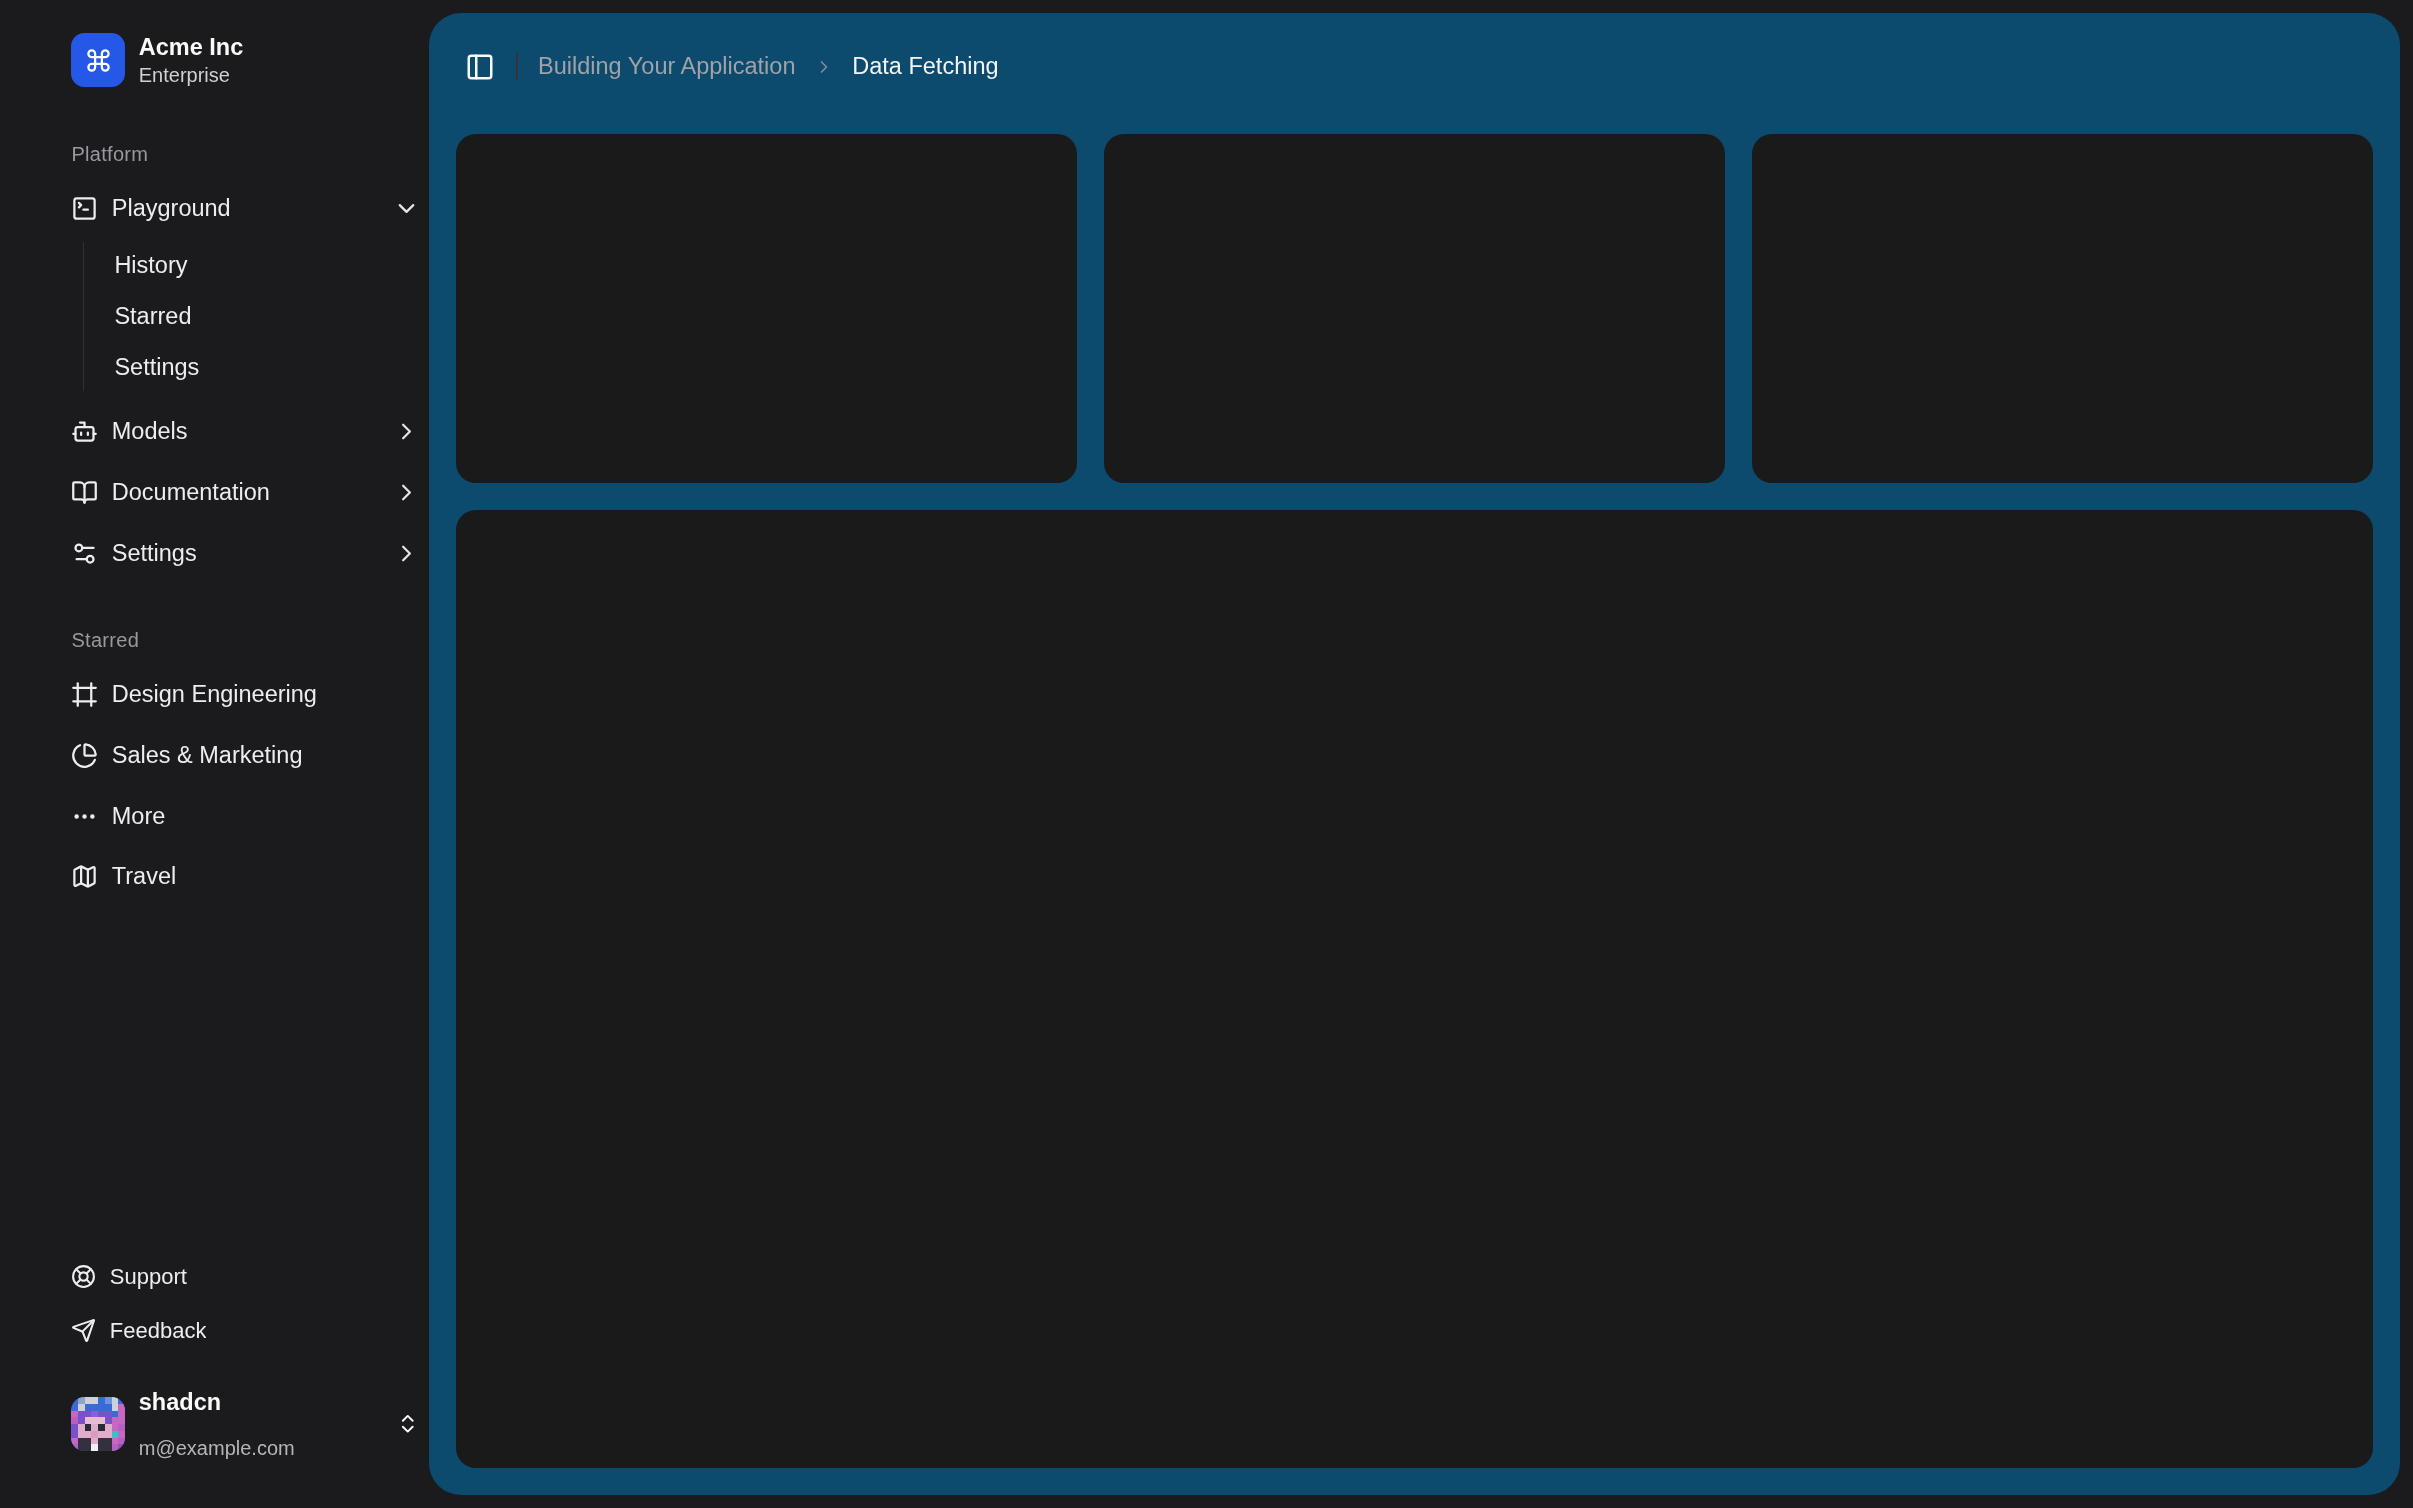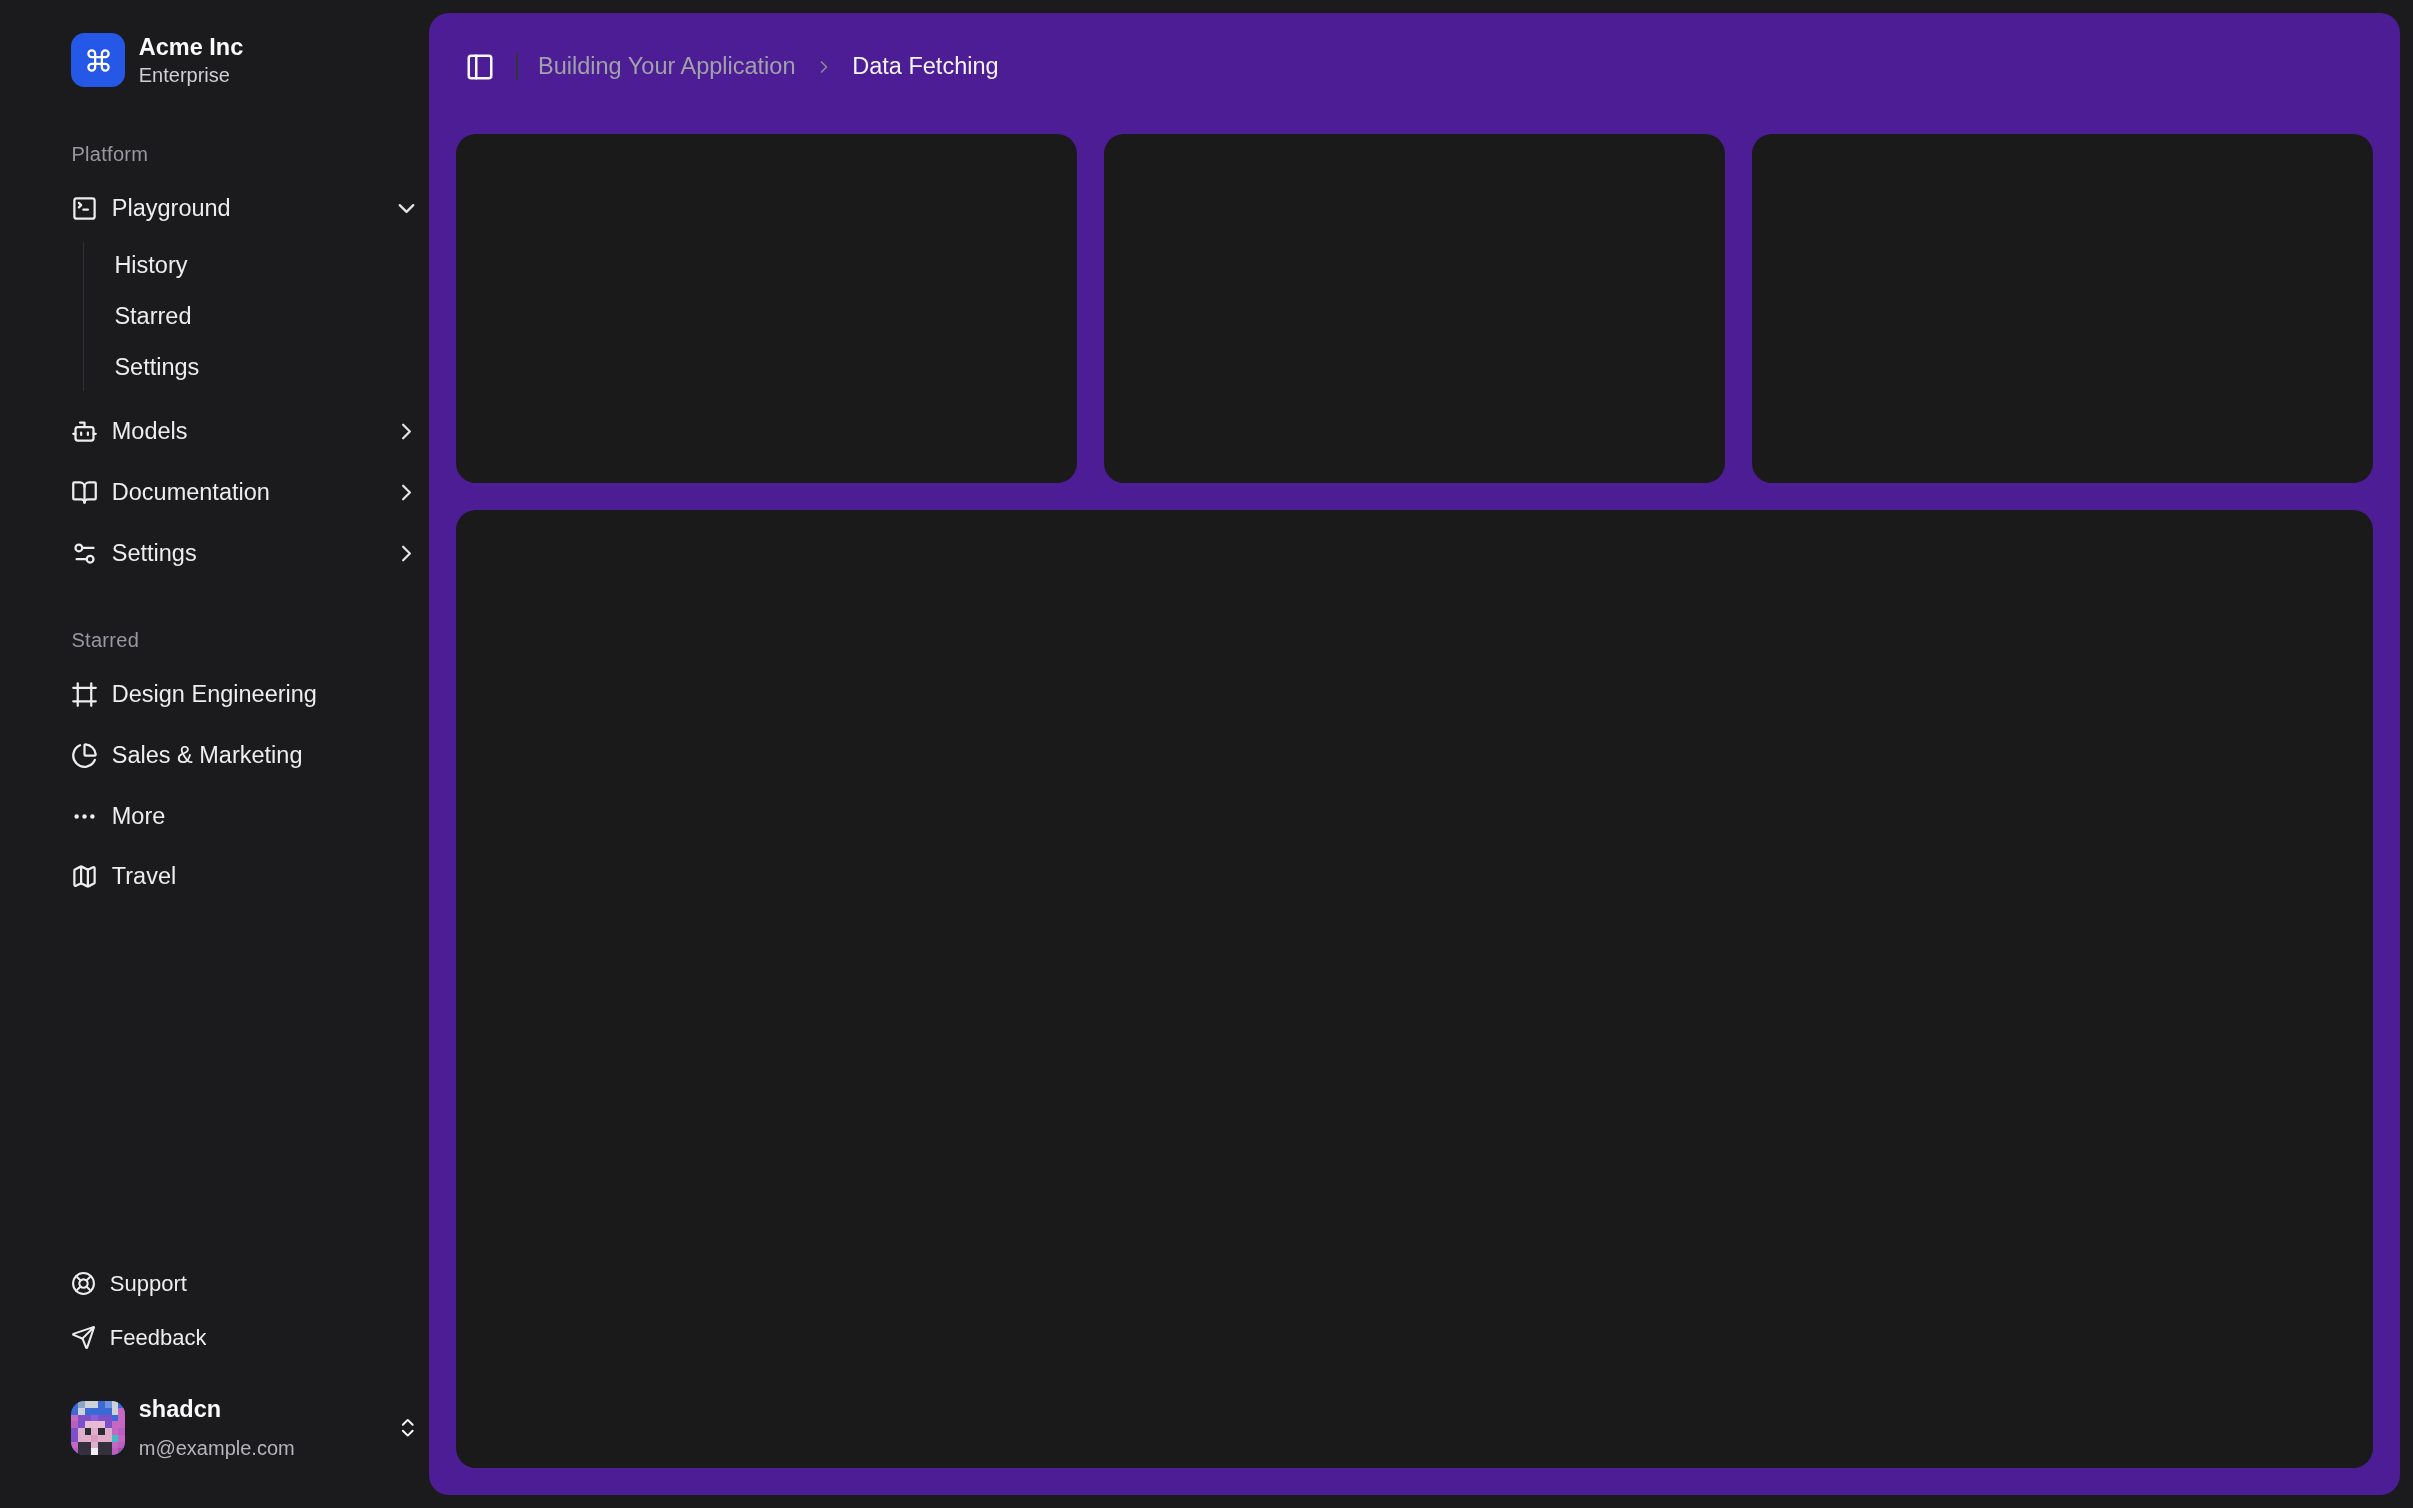--- a/index.html
+++ b/index.html
@@ -67,29 +67,29 @@
 
   .menu-sm .menu-btn { height:47px; font-size:22px; }
 
   .sidebar-footer { padding:13.4px 27px 6.7px; }
   .user-btn {
     width:100%; display:flex; align-items:center; gap:13.4px;
     padding:13.4px; border-radius:13.4px; cursor:pointer;
     background:transparent; border:none; text-align:left; font-family:inherit;
   }
   .avatar { width:54px; height:54px; border-radius:13.4px; overflow:hidden; }
-  .user-text { display:flex; flex-direction:column; gap:12px; line-height:1.25; min-width:0; }
+  .user-text { display:flex; flex-direction:column; gap:19px; line-height:1.25; min-width:0; }
   .user-name { font-size:23.5px; font-weight:700; color:#fafafa; }
   .user-email { font-size:20px; font-weight:400; color:#b4b4ba; }
   .user-btn .chev { margin-left:auto; color:#fafafa; }
 
   
   .main {
     position:absolute; left:429px; top:13.4px; right:13.4px; bottom:13.4px;
-    background:#4c1d95; border-radius:20px; overflow:hidden;
+    background:#0c4a6e; border-radius:32px; overflow:hidden;
     display:flex; flex-direction:column;
   }
   .main-header {
     height:107px; flex:none;
     display:flex; align-items:center; padding:0 27px;
   }
   .toggle-btn {
     width:47px; height:47px; border-radius:10px; cursor:pointer;
     display:flex; align-items:center; justify-content:center;
     background:transparent; border:none; color:#fafafa;

